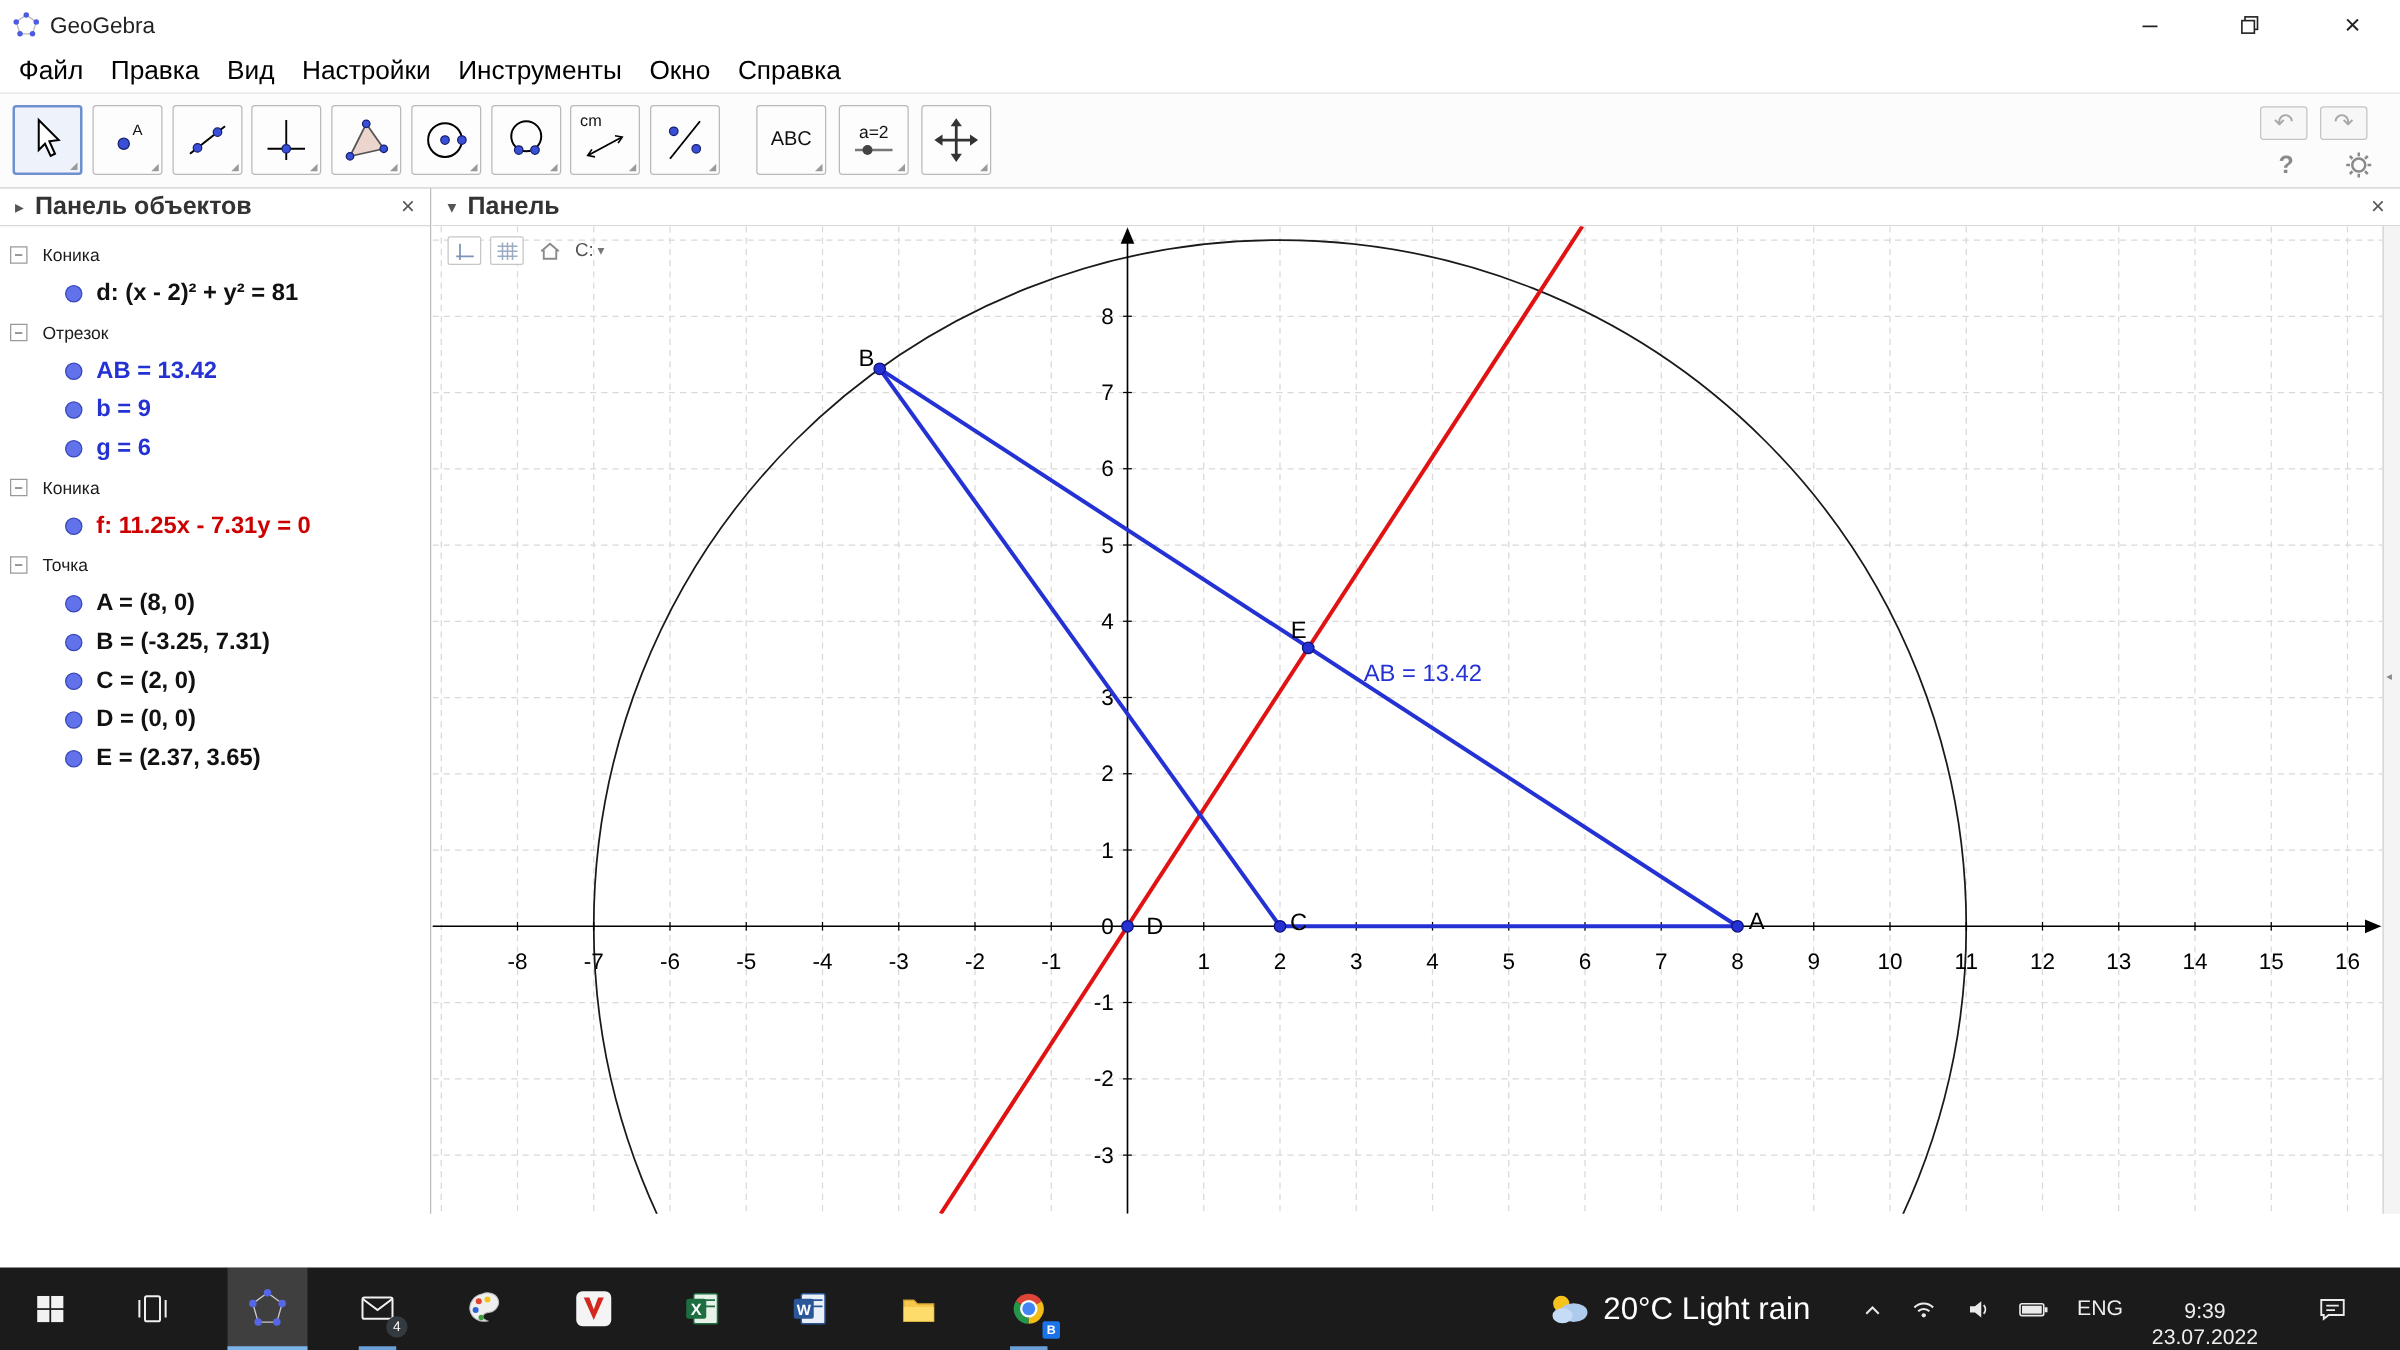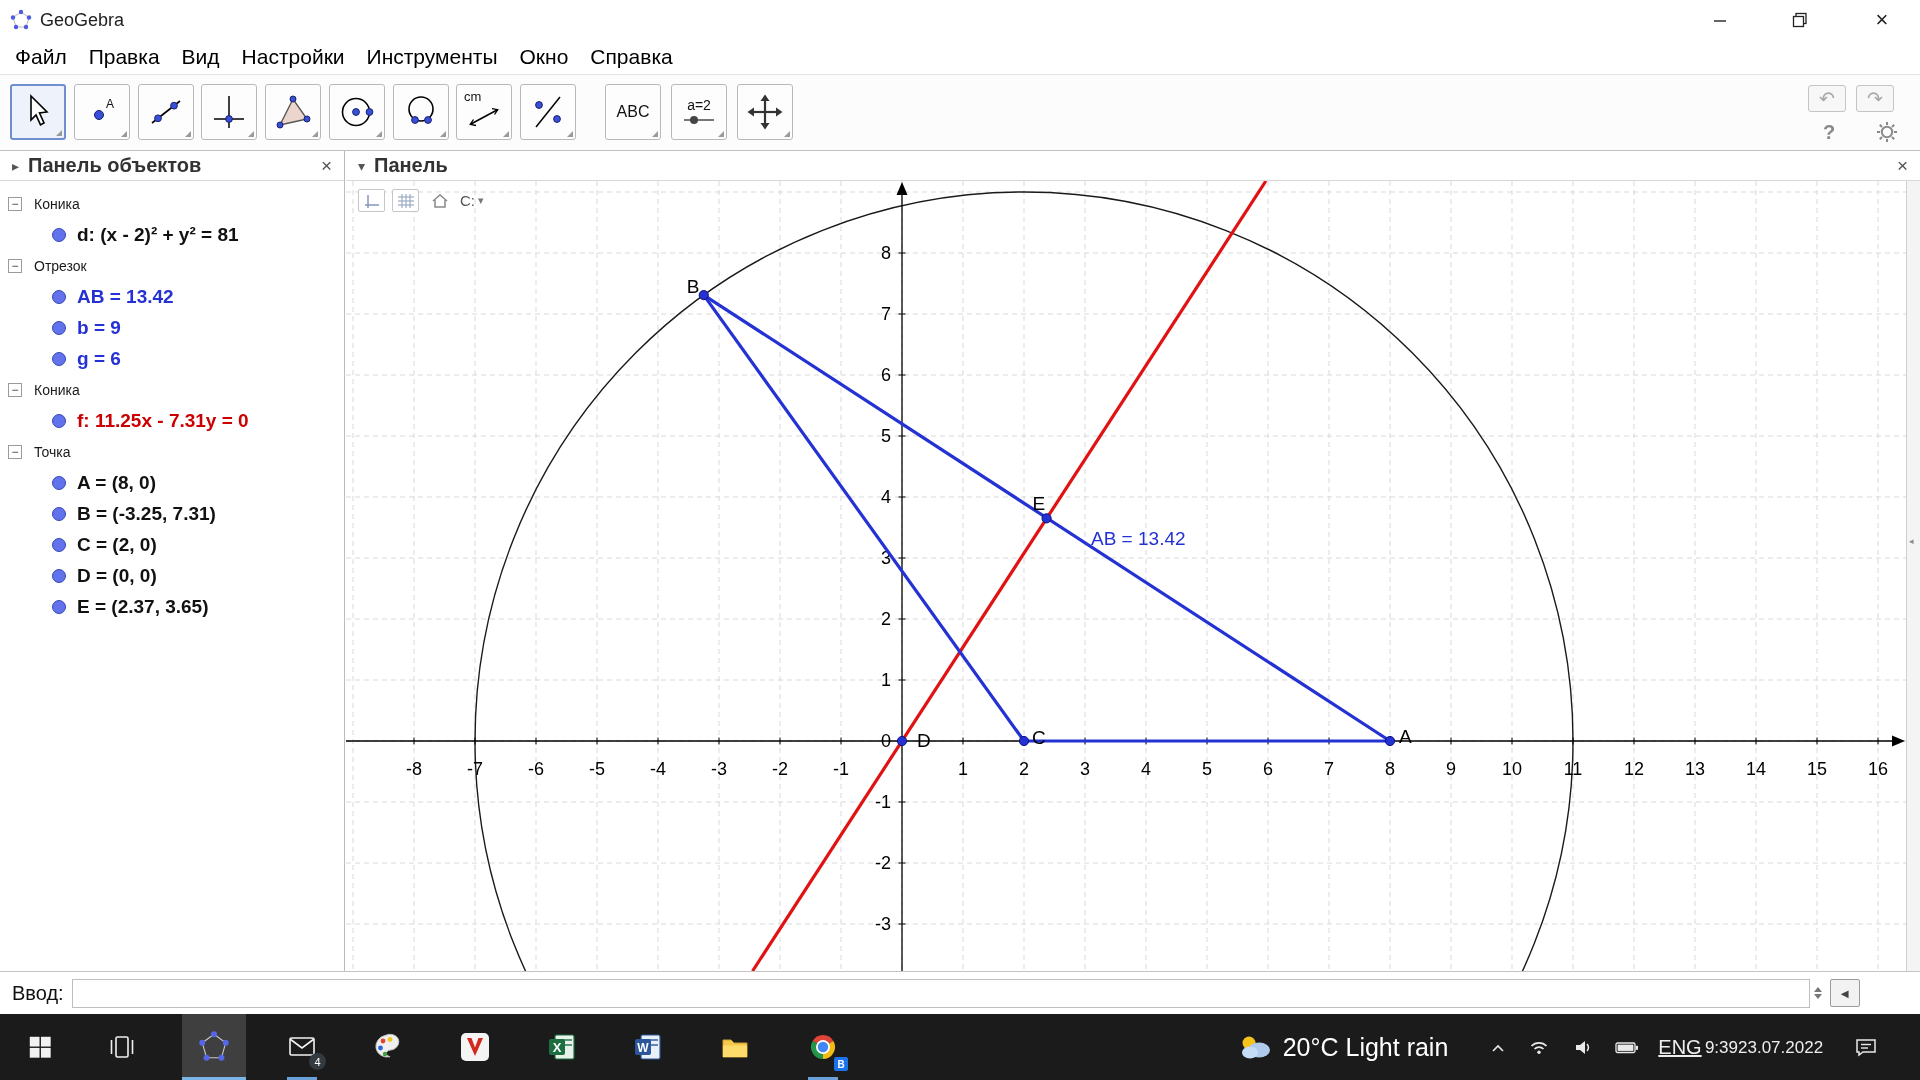--- a/index.html
+++ b/index.html
@@ -72,22 +72,22 @@
   
   #taskbar{position:absolute;left:0;top:1014px;width:1920px;height:66px;background:#1b1b1b;}
   .tb-cell{position:absolute;top:0;height:66px;display:flex;align-items:center;justify-content:center;}
   .tb-cell.running::after{content:'';position:absolute;left:17px;right:17px;bottom:0;height:3px;background:#6b9fd8;}
   .tb-cell.active{background:rgba(255,255,255,0.16);}
   .tb-cell.active::after{content:'';position:absolute;left:0;right:0;bottom:0;height:3px;background:#7ab4e8;}
   .badge{position:absolute;right:8px;bottom:10px;min-width:17px;height:17px;border-radius:9px;background:#333a40;color:#fff;font-size:11px;display:flex;align-items:center;justify-content:center;padding:0 3px;}
   .badge-sq{position:absolute;right:7px;bottom:9px;width:14px;height:14px;border-radius:2px;background:#1a73e8;color:#fff;font-size:10px;font-weight:bold;display:flex;align-items:center;justify-content:center;}
   #tb-weather{left:1225px;width:235px;gap:10px;}
   #tb-weather-text{color:#fff;font-size:25px;white-space:nowrap;}
-  .tray-text{color:#eee;font-size:20px;text-decoration:underline;}
-  #tb-clock{flex-direction:row;justify-content:center;line-height:21px;}
+  .tray-text{color:#eee;font-size:17px;}
+  #tb-clock{flex-direction:column;justify-content:flex-end;line-height:21px;}
   #tb-clock div{color:#eee;font-size:17px;text-align:center;width:100%;}
 </style>
 </head>
 <body>
 
 <div id="screen">
 
   <div id="titlebar">
     <svg id="app-logo" width="22" height="22" viewBox="0 0 22 22">
       <g stroke="#b9b9b9" stroke-width="1" fill="none">
@@ -460,31 +460,20 @@
       <div class="sb-capture">
         <span>C:</span>
         <span class="sb-caret">▾</span>
       </div>
     </div>
     <div id="side-strip">
       <span id="side-strip-arrow">◂</span>
     </div>
   </div>
 
-  <div id="inputbar">
-    <span id="input-label">Ввод:</span>
-    <input id="command-input" value="" style="">
-    <div id="input-spinner">
-      <div class="tri-up"></div>
-      <div class="tri-dn"></div>
-    </div>
-    <div id="input-help-btn">
-      <span>◄</span>
-    </div>
-  </div>
 
   <div id="taskbar">
     <div class="tb-cell" style="left:8px;width:64px;">
       <svg width="26" height="26" viewBox="0 0 28 28">
         <rect x="3" y="3" width="10.5" height="10.5" fill="#f2f2f2"></rect>
           <rect x="15" y="3" width="10.5" height="10.5" fill="#f2f2f2"></rect>
         <rect x="3" y="15" width="10.5" height="10.5" fill="#f2f2f2"></rect>
           <rect x="15" y="15" width="10.5" height="10.5" fill="#f2f2f2"></rect>
       </svg>
     </div>

